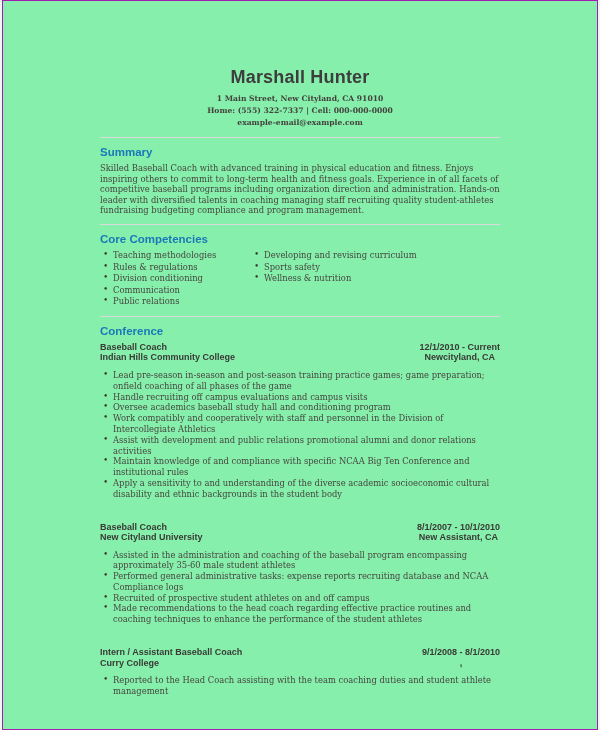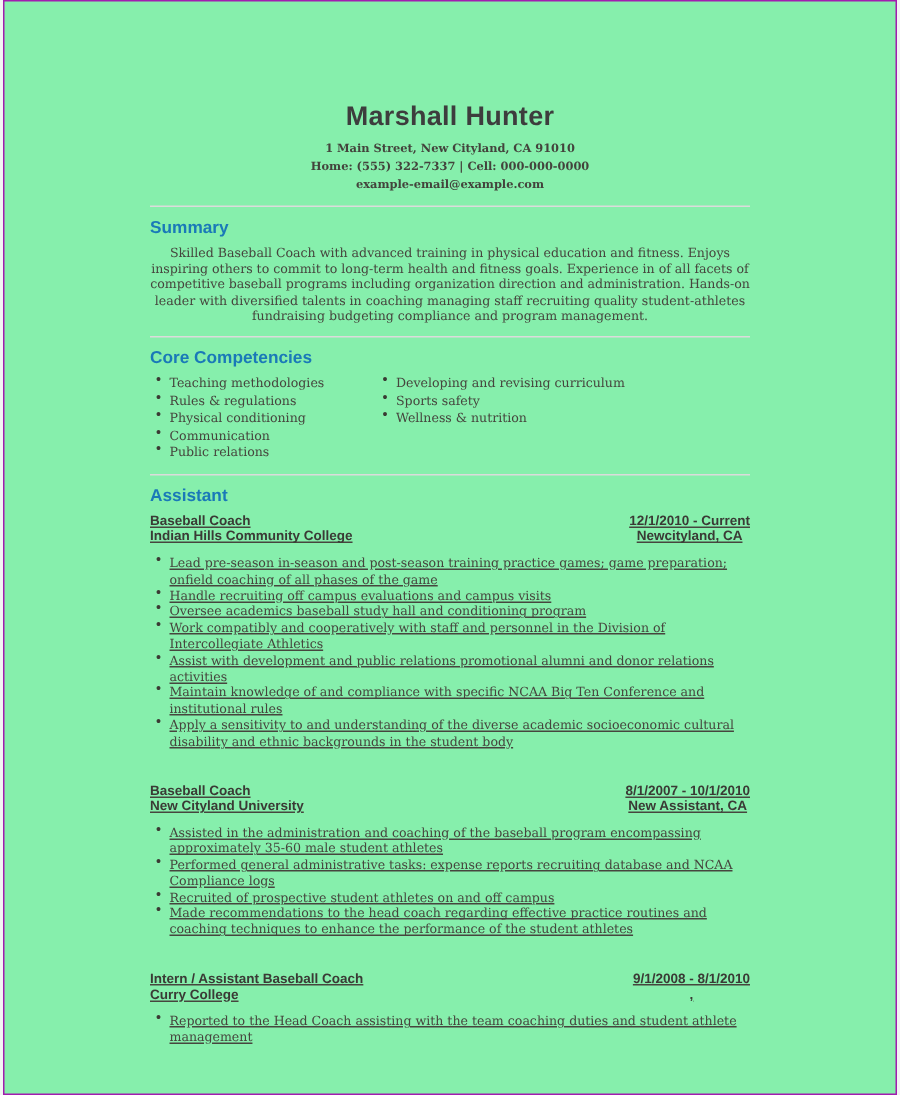--- a/index.html
+++ b/index.html
@@ -49,21 +49,21 @@
     font-family: "Liberation Sans", sans-serif;
     font-weight: bold;
     font-size: 11.5px;
     line-height: 13px;
     color: #1a79b8;
   }
   .summary-text {
     margin: 0;
     font-size: 8.4px;
     line-height: 10.6px;
-    text-align: center;
+    text-align: left;
   }
 
   
   ul.blist {
     list-style: none;
     margin: 0;
     padding: 0 0 0 3px;
   }
   ul.blist li {
     position: relative;
@@ -79,21 +79,21 @@
     color: #3a3a33;
   }
 
   
   .cc-cols { display: flex; margin-top: 3px; }
   .cc-left { width: 148px; flex: 0 0 148px; }
   .cc-right { flex: 1; margin-top: 4px; }
   .cc-cols li { line-height: 11.6px; }
 
   
-  .job { margin-top: 2px; text-decoration: underline; }
+  .job { margin-top: 2px; }
   .job + .job { margin-top: 22px; }
   .job-head {
     display: flex;
     justify-content: space-between;
     font-family: "Liberation Sans", sans-serif;
     font-weight: bold;
     font-size: 9px;
     line-height: 10.5px;
     color: #3a3a35;
   }
@@ -122,36 +122,36 @@
     </section>
 
     <hr class="divider">
 
     <section class="sec">
       <h2 class="sec-heading">Core Competencies</h2>
       <div class="cc-cols">
         <ul class="blist cc-left">
           <li>Teaching methodologies</li>
           <li>Rules &amp; regulations</li>
-          <li>Physical conditioning</li>
+          <li>Division conditioning</li>
           <li>Communication</li>
           <li>Public relations</li>
         </ul>
         <ul class="blist cc-right">
           <li>Developing and revising curriculum</li>
           <li>Sports safety</li>
           <li>Wellness &amp; nutrition</li>
         </ul>
       </div>
     </section>
 
     <hr class="divider">
 
     <section class="sec">
-      <h2 class="sec-heading">Assistant</h2>
+      <h2 class="sec-heading">Conference</h2>
 
       <div class="job">
         <div class="job-head">
           <div class="job-left">
             <div class="job-title">Baseball Coach</div>
             <div class="job-org">Indian Hills Community College</div>
           </div>
           <div class="job-right">
             <div class="job-dates">12/1/2010 - Current</div>
             <div class="job-location">Newcityland, CA</div>

